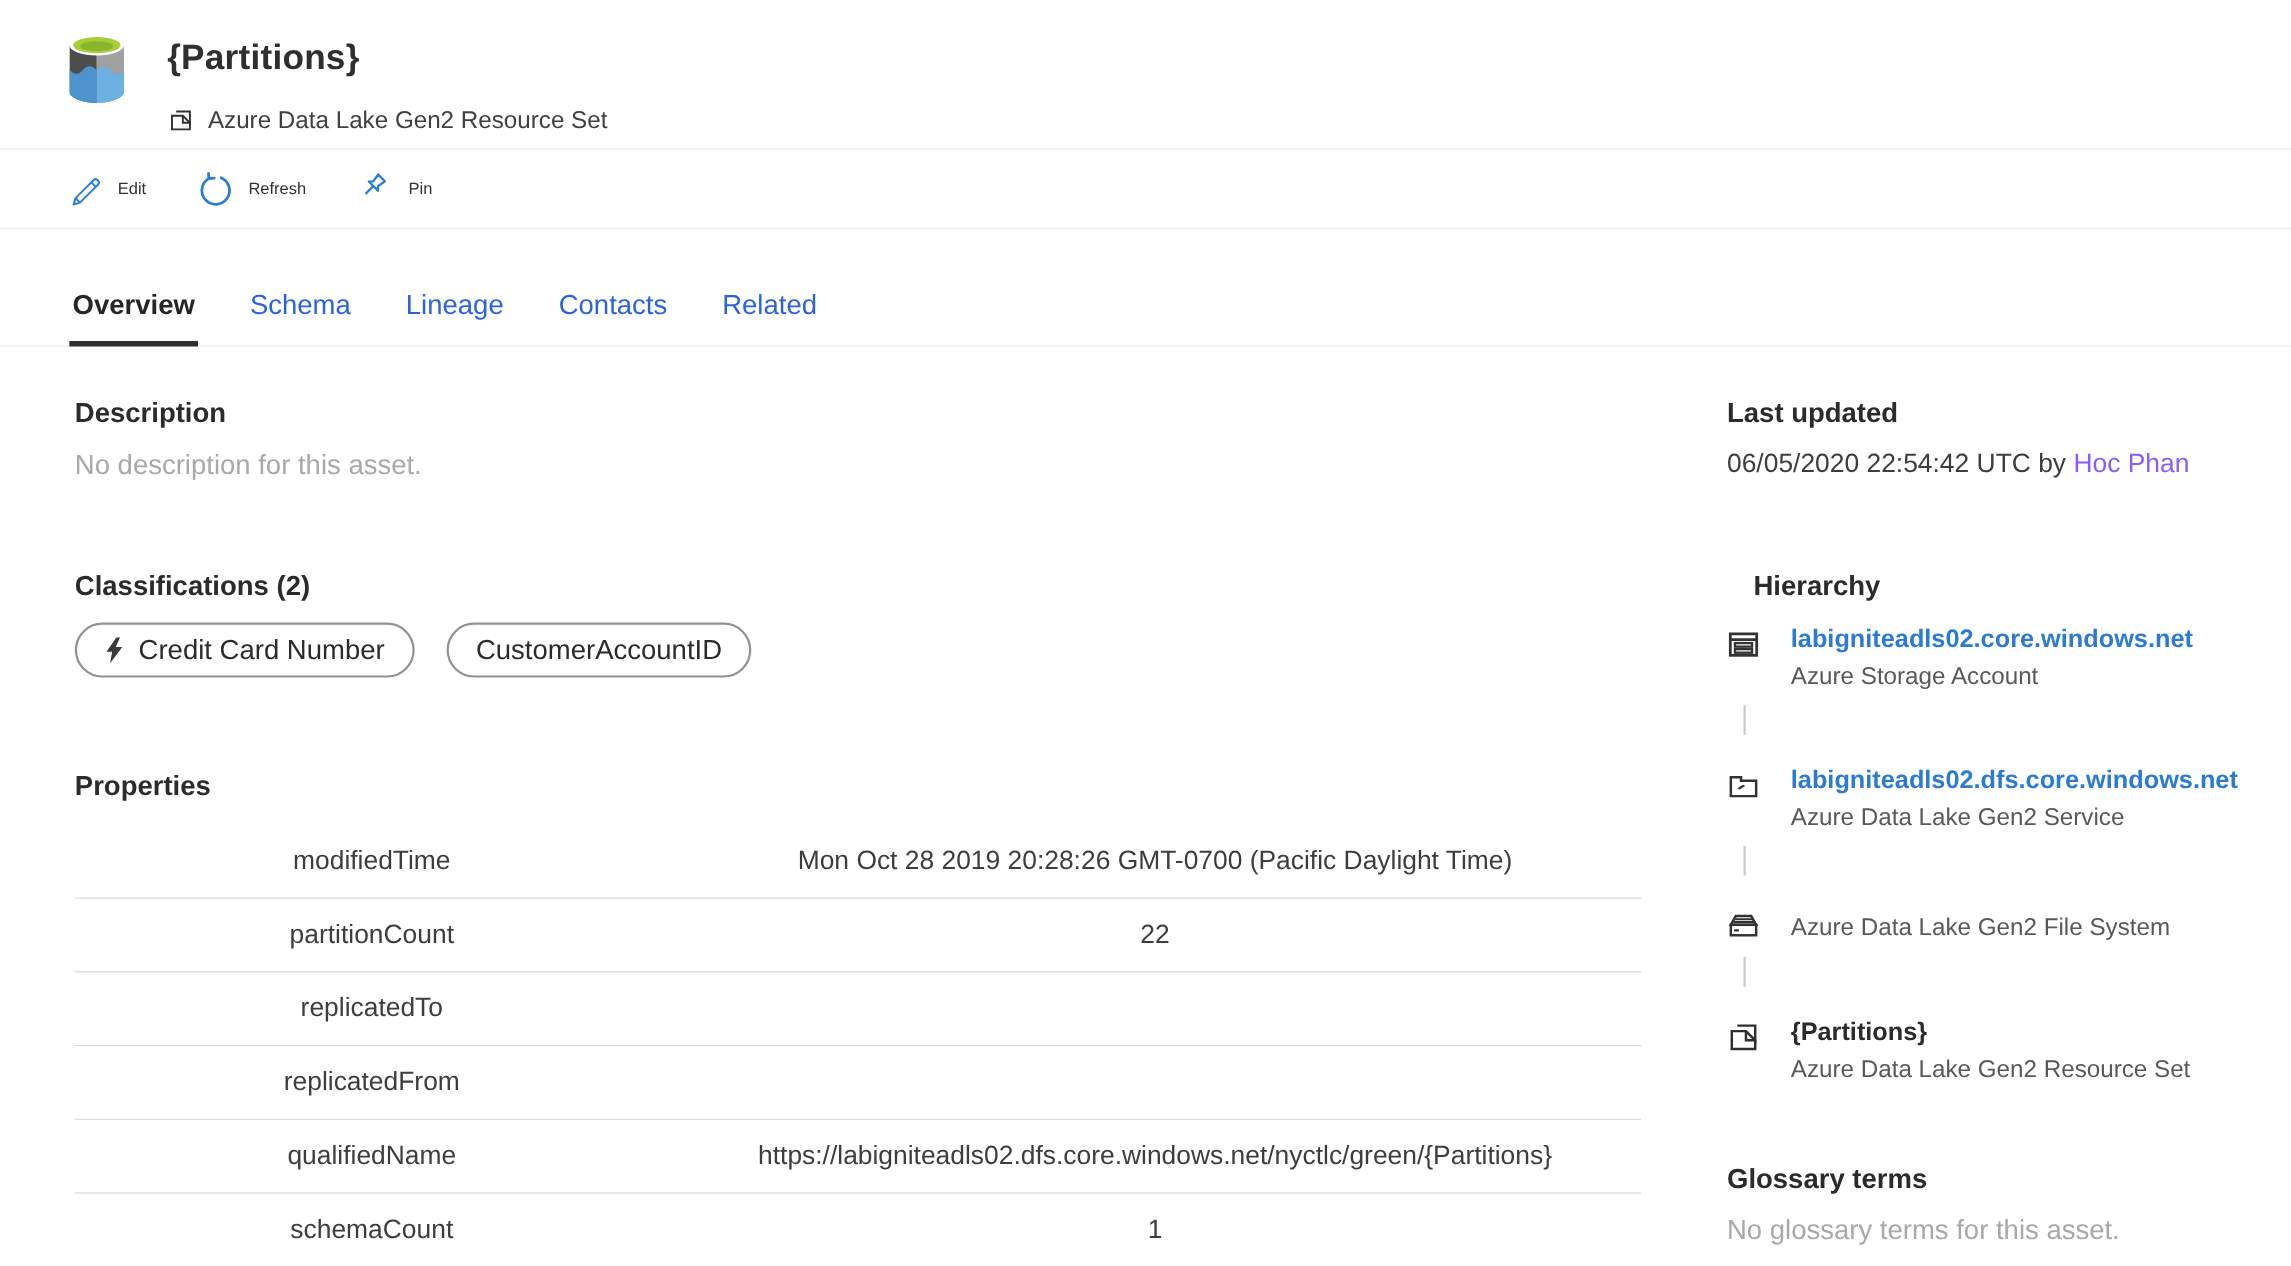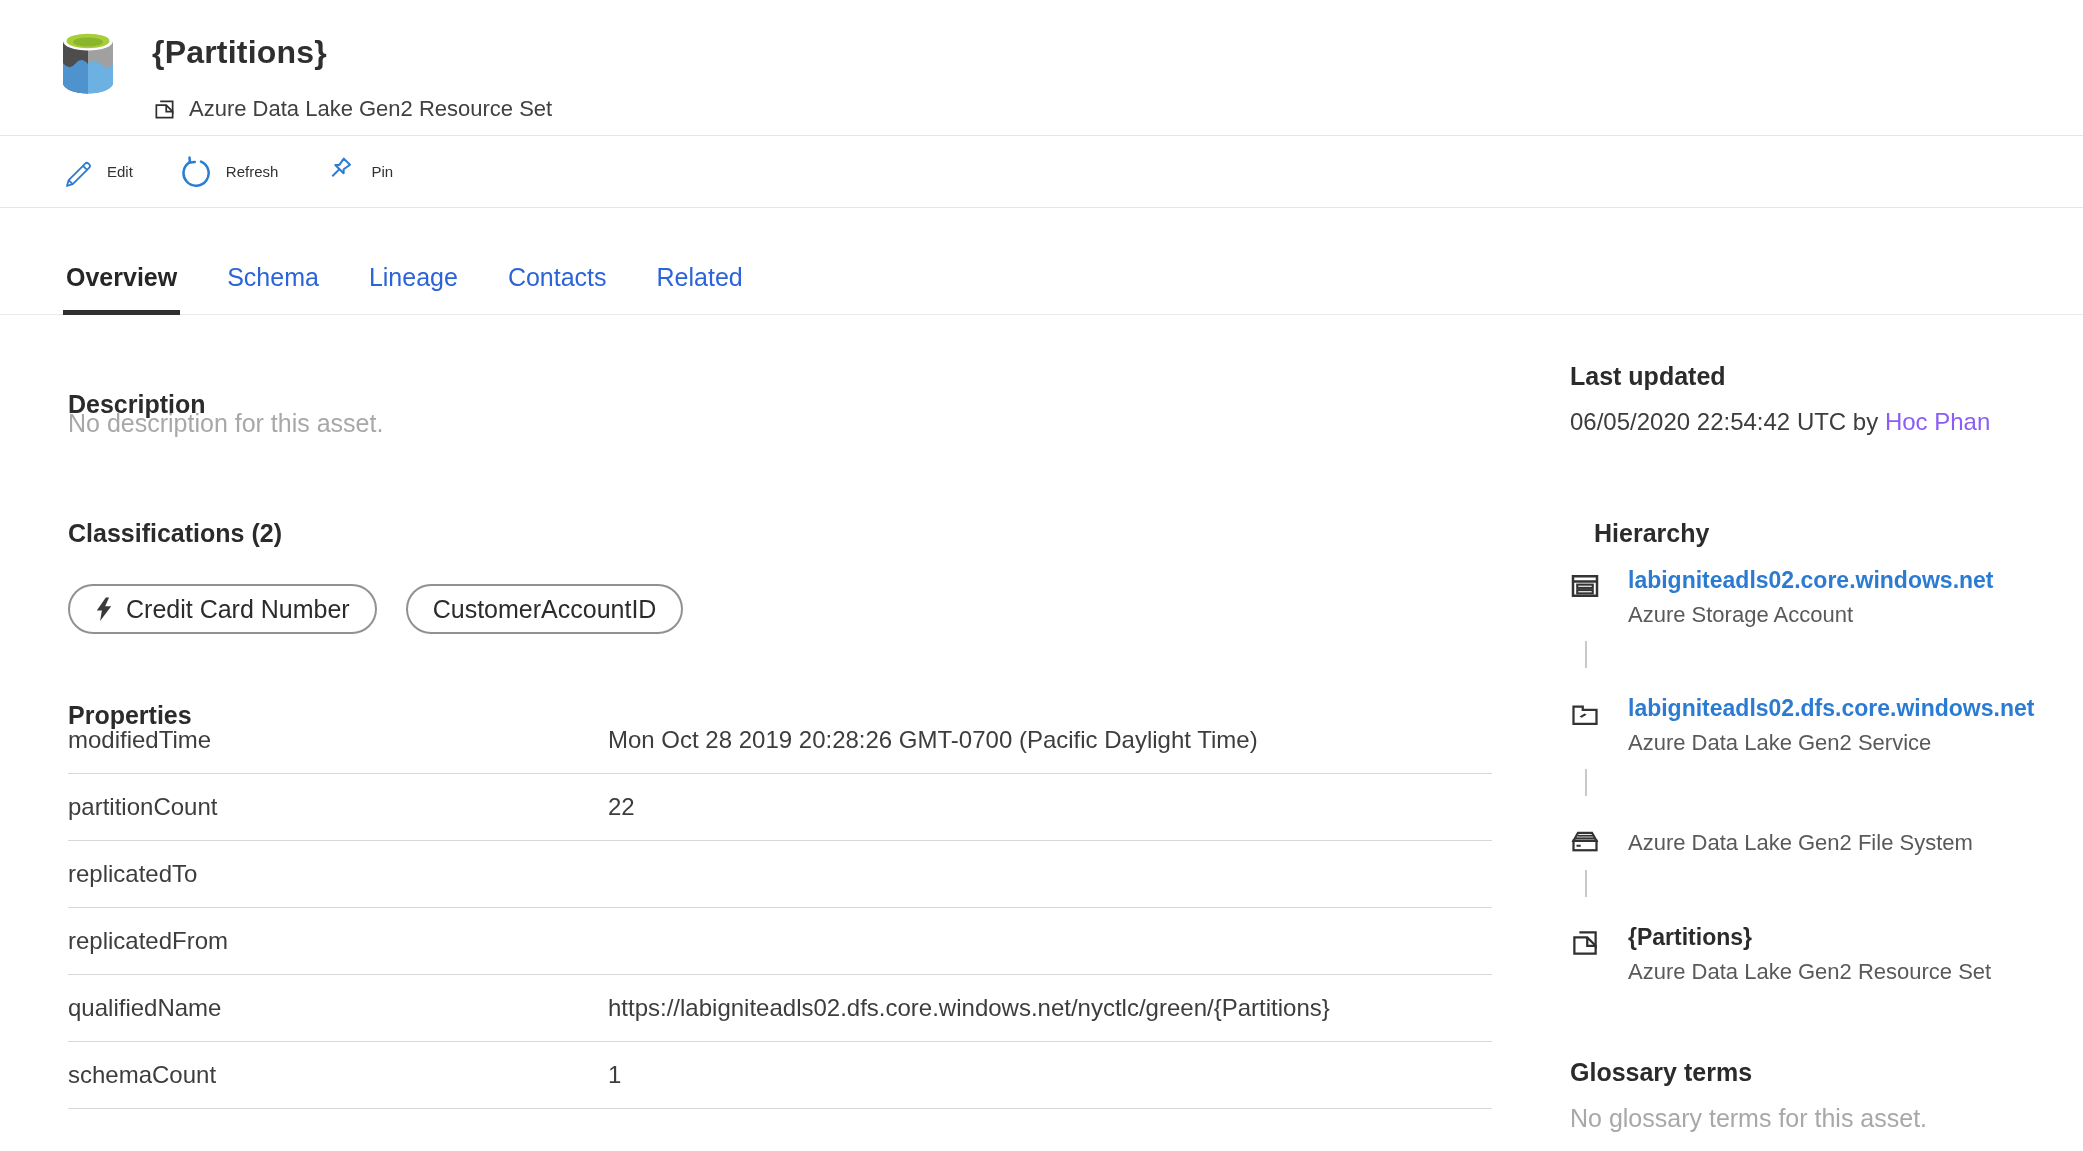--- a/index.html
+++ b/index.html
@@ -19,24 +19,24 @@
   .tbtn{display:flex;align-items:center;gap:15px;font-size:15px;color:#323130;cursor:pointer;background:none;border:none;padding:0;font-family:inherit;}
   
   .tabs{position:absolute;top:209px;left:0;width:100%;height:106px;box-sizing:border-box;
     display:flex;align-items:flex-end;padding-left:66px;gap:50px;border-bottom:1px solid #e9e9e9;}
   .tab{font-size:25px;padding-bottom:22px;color:#2b63d9;position:relative;cursor:pointer;}
   .tab.active{color:#262626;font-weight:600;}
   .tab.active::after{content:"";position:absolute;left:-3px;right:-3px;bottom:-1px;height:5px;background:#2f2f2f;}
   
   .sec-heading{position:absolute;font-size:25px;font-weight:700;color:#2b2b2b;}
   .muted{position:absolute;font-size:25px;color:#a8a8a8;}
-  .pills{position:absolute;left:68px;top:584px;display:flex;gap:29px;}
+  .pills{position:absolute;left:68px;top:566px;display:flex;gap:29px;}
   .pill{height:50px;box-sizing:border-box;border:2px solid #919191;border-radius:26px;background:#fff;
     display:flex;align-items:center;padding:0 25px;gap:13px;font-size:25px;color:#2b2b2b;}
-  .ptable{position:absolute;left:68px;top:707px;width:1424px;}
+  .ptable{position:absolute;left:68px;top:750px;width:1424px;text-align:center;}
   .prow{height:66px;display:flex;align-items:center;border-bottom:1px solid #d8d8d8;font-size:24px;color:#3d3d3d;}
   .pname{width:540px;flex:none;}
   .pval{flex:1;white-space:nowrap;}
   
   .lu-text{position:absolute;left:1570px;top:408px;font-size:24px;color:#3d3d3d;}
   .lu-text b{font-weight:400;color:#8b5cf6;}
   .hier{position:absolute;left:1570px;top:566px;width:490px;}
   .hitem{display:flex;}
   .hicon{width:58px;flex:none;padding-top:5px;}
   .hlink{font-size:23px;font-weight:600;color:#2b7bd3;line-height:28px;cursor:pointer;}
@@ -115,21 +115,21 @@
   </div>
 
   <nav class="tabs">
     <span class="tab active">Overview</span>
     <span class="tab">Schema</span>
     <span class="tab">Lineage</span>
     <span class="tab">Contacts</span>
     <span class="tab">Related</span>
   </nav>
 
-  <div class="sec-heading" style="left:68px;top:362px;margin-top:28px;">Description</div>
+  <div class="sec-heading" style="left:68px;top:362px;">Description</div>
   <div class="muted" style="left:68px;top:409px;">No description for this asset.</div>
 
   <div class="sec-heading" style="left:68px;top:519px;">Classifications (2)</div>
   <div class="pills">
     <div class="pill">
       <span>
         <svg width="18" height="25" viewBox="0 0 12 16">
             <path d="M7.2 0 L1.2 8.6 H4.6 L3.4 15.6 L10.8 5.8 H6.8 L9.4 0 Z" fill="#3a3a3a"></path>
           </svg>
       </span>

